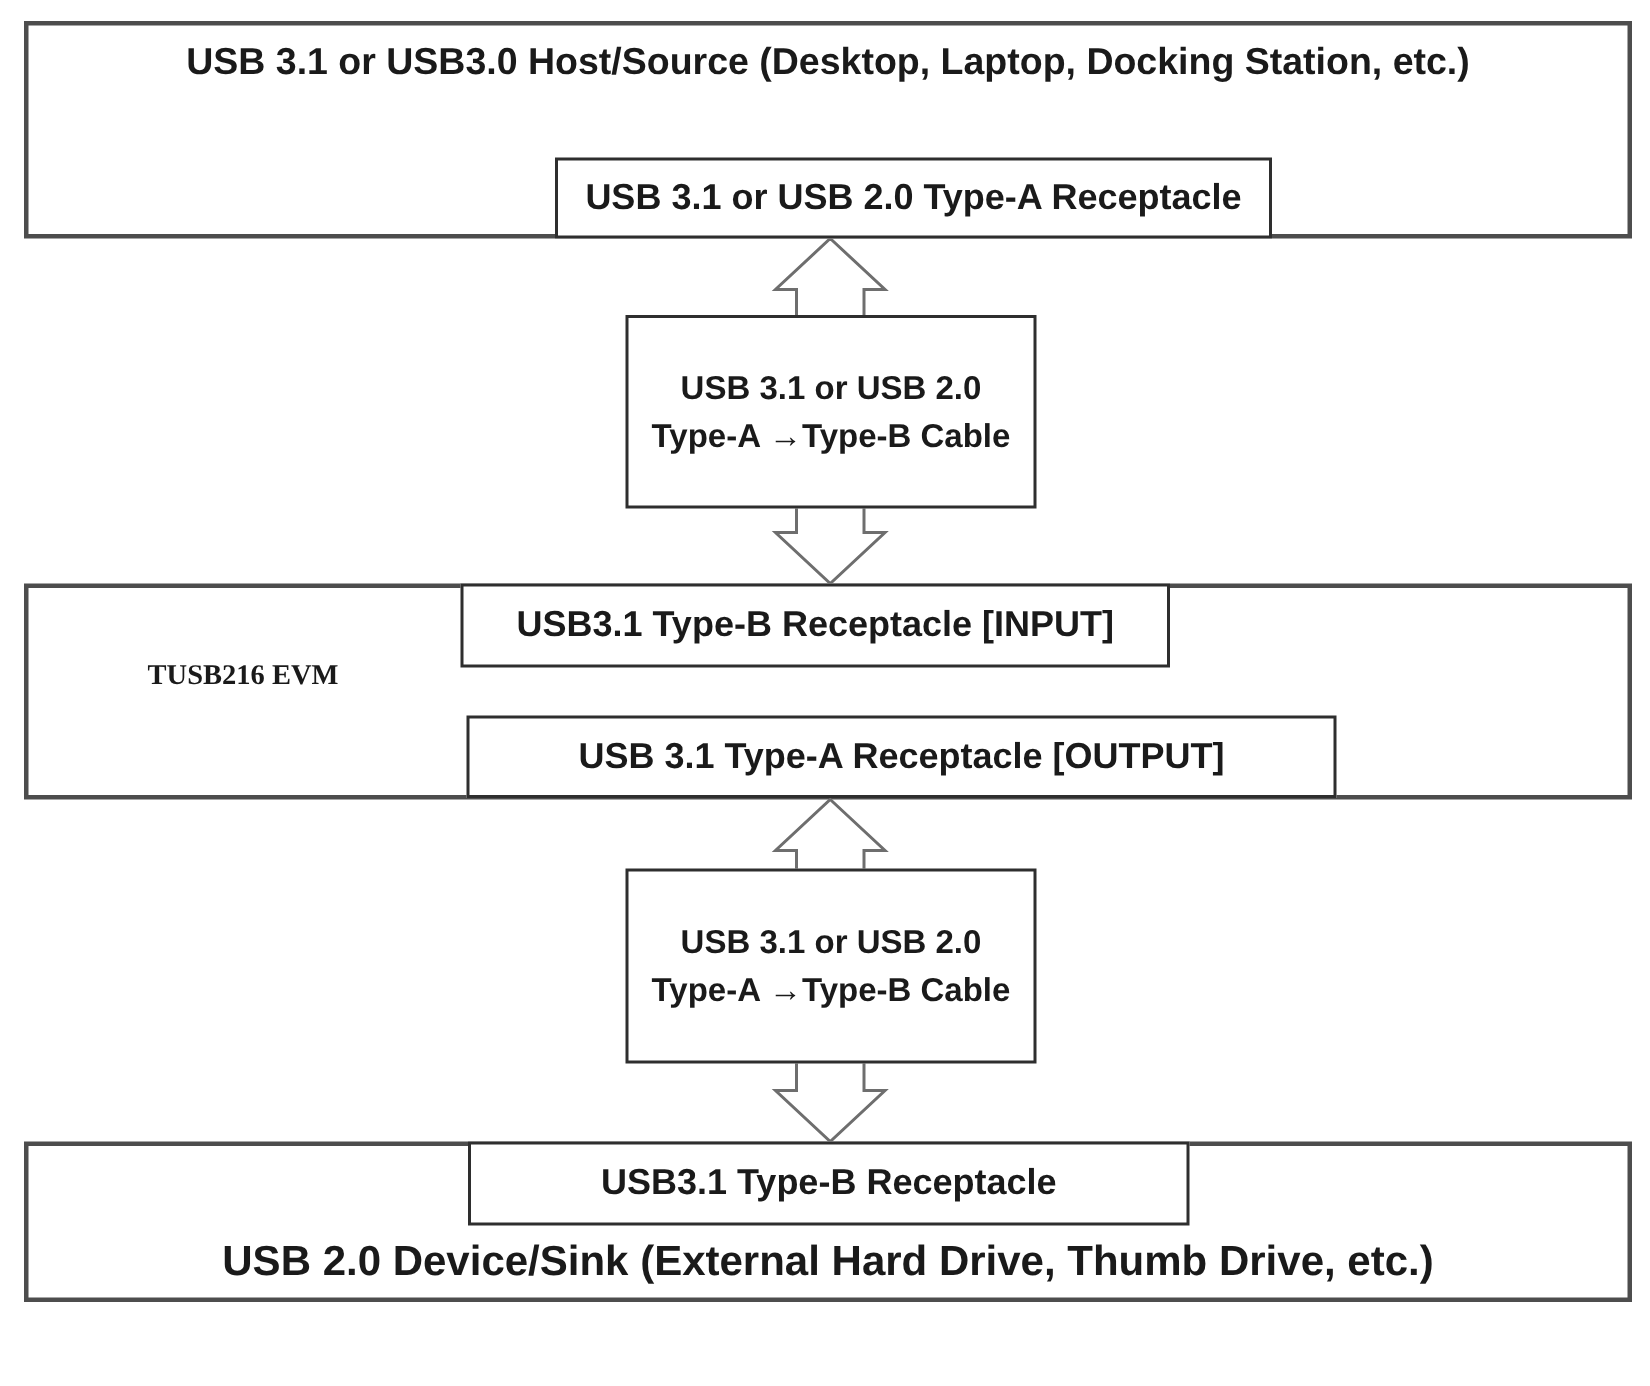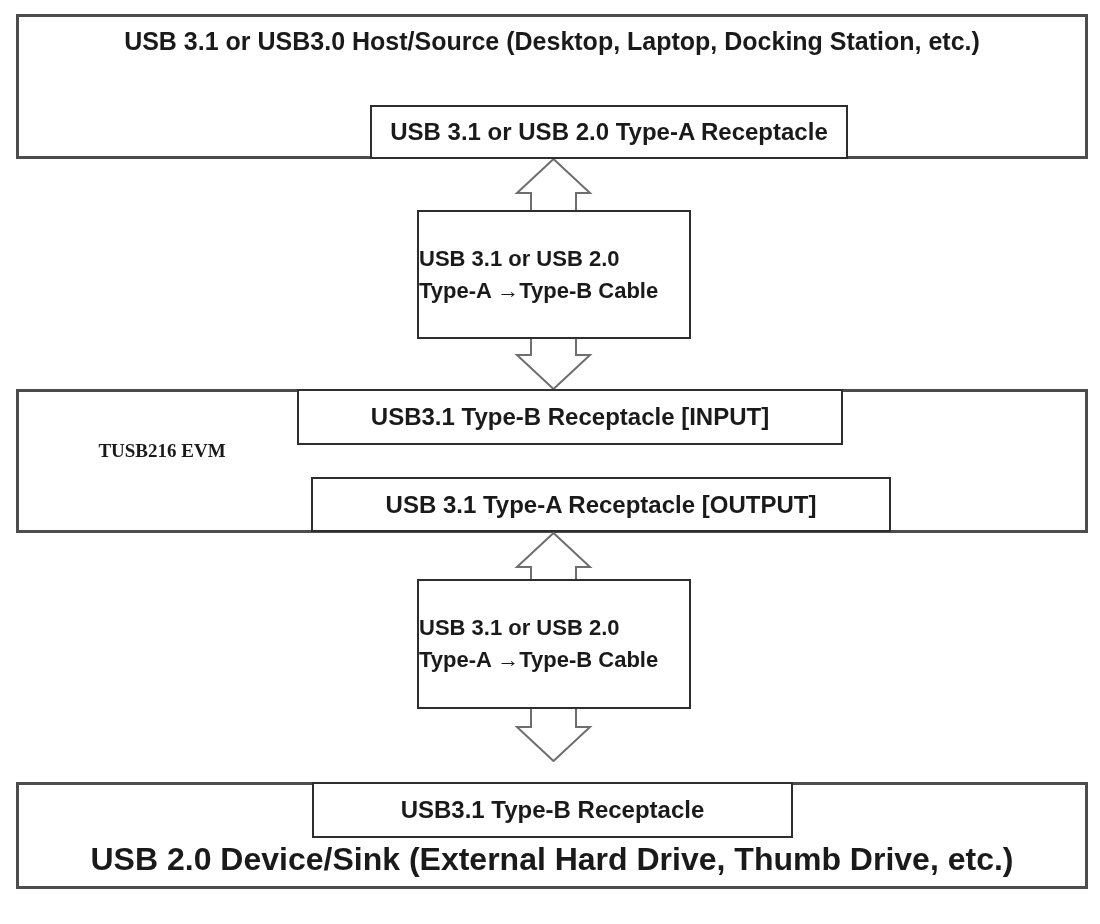--- a/index.html
+++ b/index.html
@@ -15,27 +15,27 @@
     position:absolute;box-sizing:border-box;background:#ffffff;
     border:2px solid #2e2e2e;display:flex;align-items:center;justify-content:center;
     font-weight:bold;z-index:3;text-align:center;
   }
   .outer-title{
     position:absolute;left:0;right:0;top:10px;text-align:center;
     font-weight:bold;font-size:25px;letter-spacing:0px;
   }
   .bottom-title{
     position:absolute;left:0;right:0;bottom:8px;text-align:center;
-    font-weight:bold;font-size:32px;
+    font-weight:bold;font-size:28px;
   }
   .receptacle-label{font-size:24px;}
   .cable-box{
     position:absolute;box-sizing:border-box;background:#ffffff;
     border:2px solid #2e2e2e;z-index:3;
-    display:flex;flex-direction:column;align-items:flex-start;justify-content:center;
+    display:flex;flex-direction:column;align-items:center;justify-content:center;
     font-weight:bold;font-size:22px;line-height:32px;text-align:center;
   }
   .connector{position:absolute;z-index:1;}
   .evm-label{
     position:absolute;left:38px;top:48px;width:210px;text-align:center;
     font-family:"Liberation Serif",serif;font-weight:bold;font-size:19px;
   }
 </style>
 </head>
 <body>
@@ -53,37 +53,37 @@
     <polygon points="43.5,1 80,35 66,35 66,197 80,197 43.5,231 7,197 21,197 21,35 7,35" stroke-width="2" stroke-linejoin="miter" stroke="#6e6e6e" fill="#ffffff"></polygon>
   </svg>
 
   <div class="cable-box" style="left:417px;top:210px;width:274px;height:129px;">
     <span>USB 3.1 or USB 2.0</span>
     <span>Type-A →Type-B Cable</span>
   </div>
 
   <div class="outer-box" style="left:16px;top:389px;width:1072px;height:144px;">
     <div class="evm-label">TUSB216 EVM</div>
-    <div class="inner-box receptacle-label" style="left:278px;top:-3px;width:546px;height:56px;">
+    <div class="inner-box receptacle-label" style="left:288px;top:-3px;width:473px;height:56px;">
       <span>USB3.1 Type-B Receptacle [INPUT]</span>
     </div>
     <div class="inner-box receptacle-label" style="left:292px;top:85px;width:580px;height:55px;">
       <span>USB 3.1 Type-A Receptacle [OUTPUT]</span>
     </div>
   </div>
 
   <svg class="connector" style="left:510px;top:532px;" width="87" height="230" viewBox="0 0 87 230">
     <polygon points="43.5,1 80,35 66,35 66,195 80,195 43.5,229 7,195 21,195 21,35 7,35" stroke-width="2" stroke-linejoin="miter" stroke="#6e6e6e" fill="#ffffff"></polygon>
   </svg>
 
   <div class="cable-box" style="left:417px;top:579px;width:274px;height:130px;">
     <span>USB 3.1 or USB 2.0</span>
     <span>Type-A →Type-B Cable</span>
   </div>
 
-  <div class="outer-box" style="left:16px;top:761px;width:1072px;height:107px;margin-top:21px;">
+  <div class="outer-box" style="left:16px;top:761px;width:1072px;height:107px;">
     <div class="inner-box receptacle-label" style="left:293px;top:-3px;width:481px;height:56px;">
       <span>USB3.1 Type-B Receptacle</span>
     </div>
     <div class="bottom-title">USB 2.0 Device/Sink (External Hard Drive, Thumb Drive, etc.)</div>
   </div>
 
 </div>
 
 </body></html>

